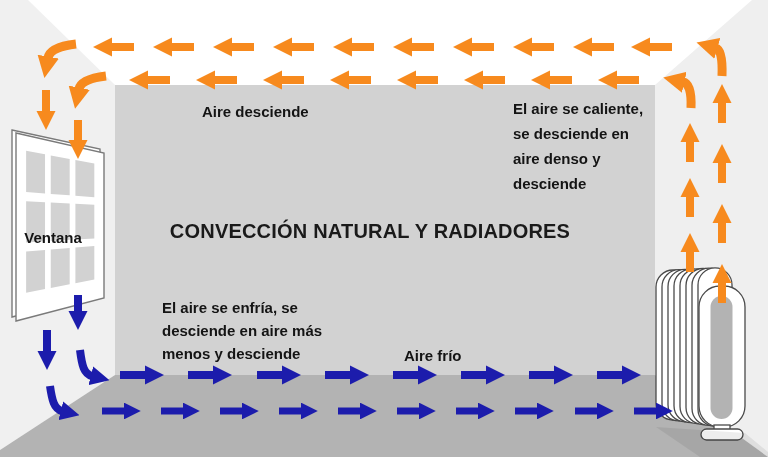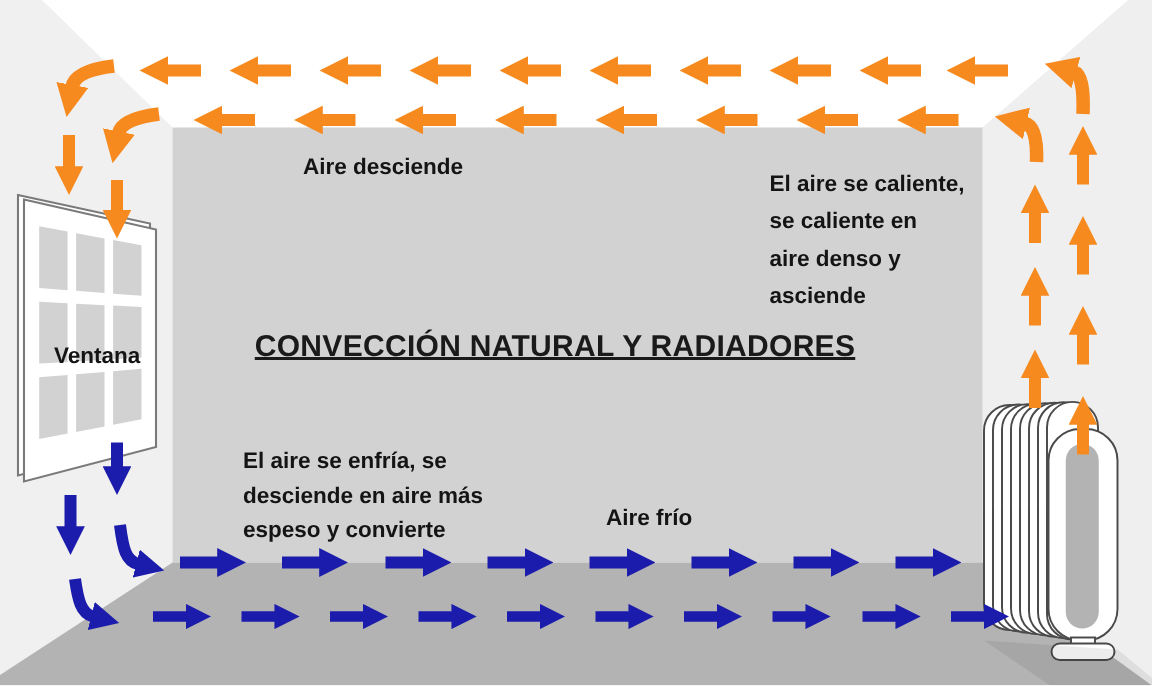--- a/index.html
+++ b/index.html
@@ -7,23 +7,23 @@
     position:relative;width:768px;height:457px;overflow:hidden;
     font-family:"Liberation Sans","DejaVu Sans",sans-serif;background:#fff;
   }
   .stage svg{position:absolute;left:0;top:0;}
   .lbl{
     position:absolute;font-weight:bold;font-size:15px;color:#141414;
     white-space:nowrap;line-height:23px;
   }
   .title{
     position:absolute;left:100px;top:220px;width:540px;text-align:center;
-    font-weight:bold;font-size:20px;color:#1a1a1a;letter-spacing:0.2px;text-decoration:underline;
+    font-weight:bold;font-size:20px;color:#1a1a1a;letter-spacing:0.2px;
   }
-  .win-label{position:absolute;left:36px;top:229px;width:88px;
+  .win-label{position:absolute;left:9px;top:229px;width:88px;text-align:center;
     font-weight:bold;font-size:15px;color:#141414;}
 </style>
 </head>
 <body>
 
 <div class="stage">
 
   <svg id="scene" width="768" height="457" viewBox="0 0 768 457">
     <defs>
       <marker id="head-hot" viewBox="0 0 8 8" refX="0.5" refY="4" markerWidth="2.4" markerHeight="2.4" orient="auto" markerUnits="strokeWidth">
@@ -130,29 +130,29 @@
         <path d="M 515 411 L 538 411" stroke-width="7"></path>
         <path d="M 575 411 L 598 411" stroke-width="7"></path>
         <path d="M 634 411 L 657 411" stroke-width="7"></path>
       </g>
   </svg>
 
   <div class="title">CONVECCIÓN NATURAL Y RADIADORES</div>
 
   <div class="lbl" style="left:202px;top:100px">Aire desciende</div>
 
-  <div class="lbl" style="left:513px;top:110px;line-height:25px">
+  <div class="lbl" style="left:513px;top:96px;line-height:25px">
     <div>El aire se caliente,</div>
-    <div>se caliente en</div>
+    <div>se desciende en</div>
     <div>aire denso y</div>
-    <div>asciende</div>
+    <div>desciende</div>
   </div>
 
   <div class="lbl" style="left:162px;top:296px">
     <div>El aire se enfría, se</div>
     <div>desciende en aire más</div>
-    <div>espeso y convierte</div>
+    <div>menos y desciende</div>
   </div>
 
-  <div class="lbl" style="left:404px;top:334px">Aire frío</div>
+  <div class="lbl" style="left:404px;top:344px">Aire frío</div>
 
   <div class="win-label">Ventana</div>
 </div>
 
 </body></html>

